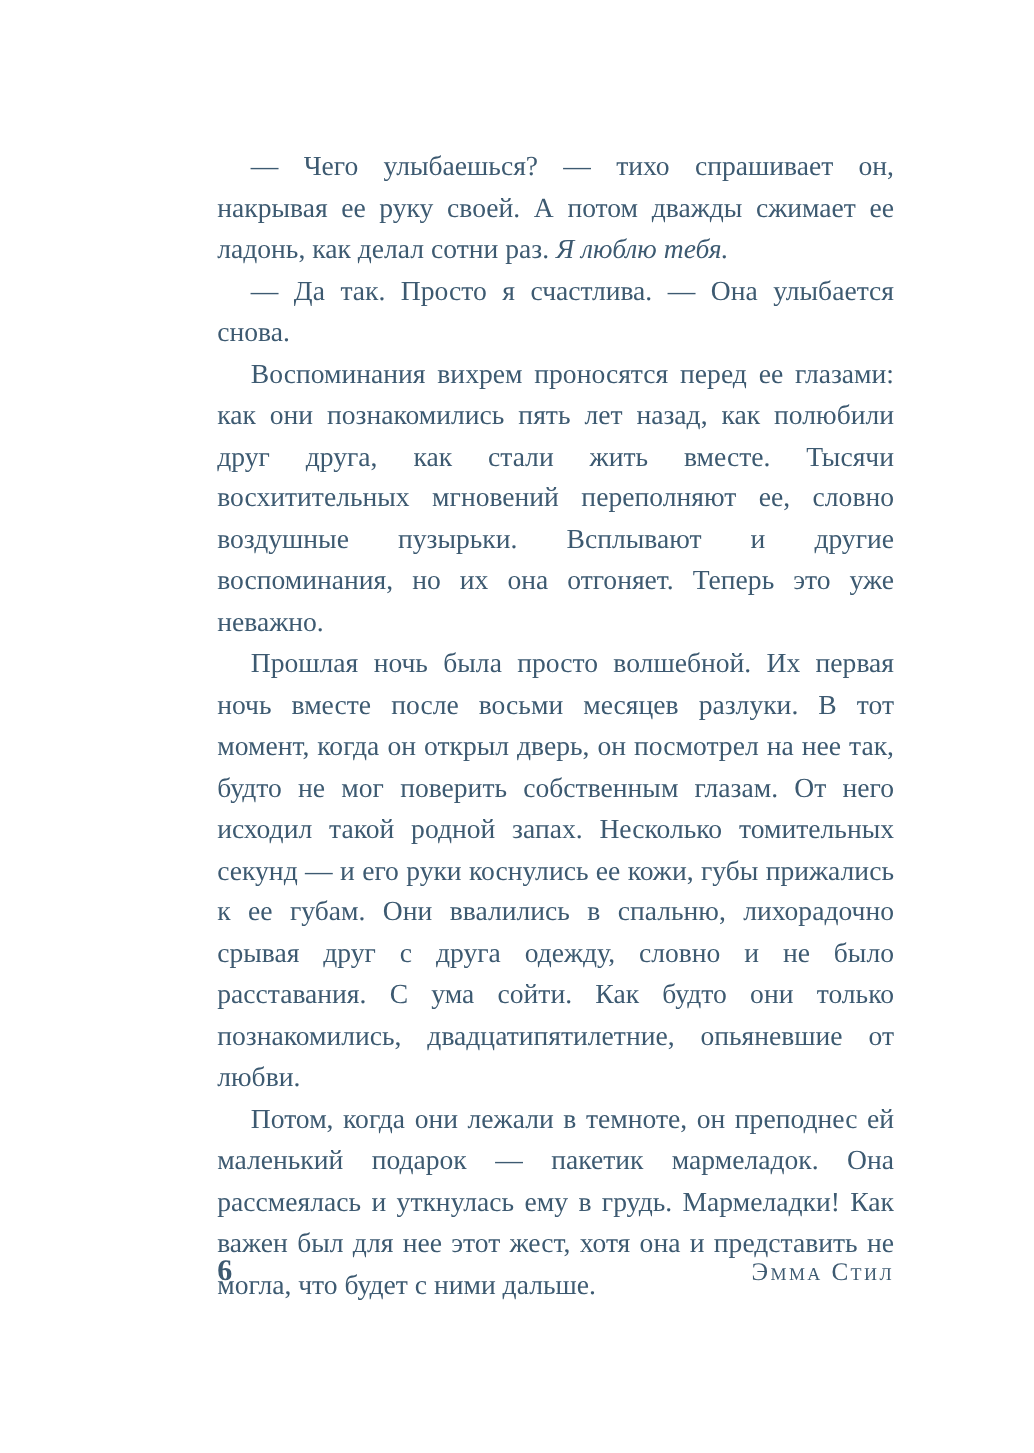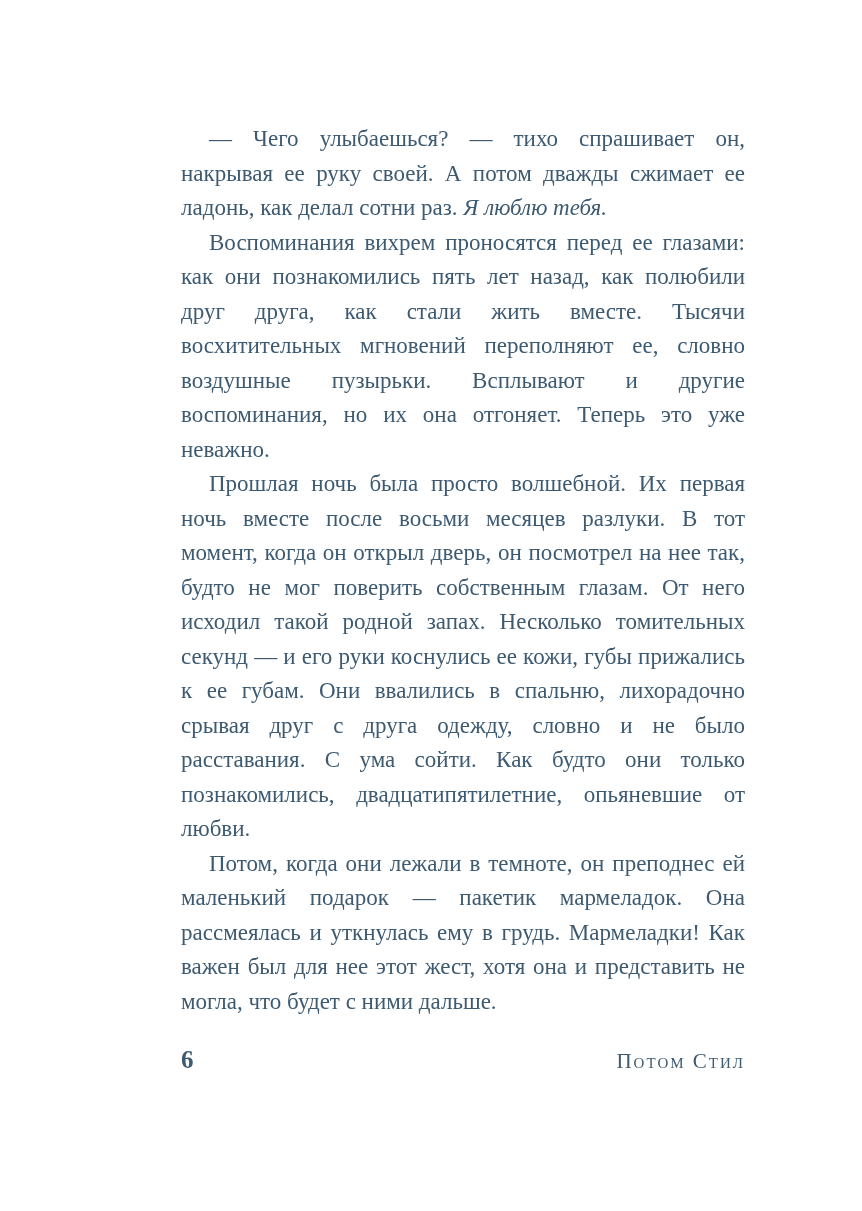--- a/index.html
+++ b/index.html
@@ -61,23 +61,24 @@
     letter-spacing: 2px;
   }
 </style>
 </head>
 <body>
 
 <div class="page">
 
   <div class="text-block" id="paragraphs">
       <p class="para"><span>— Чего улыбаешься? — тихо спрашивает он, накрывая ее руку своей. А потом дважды сжимает ее ладонь, как делал сотни раз. </span><em>Я люблю тебя.</em></p>
+      <p class="para"><span>— Да так. Просто я счастлива. — Она улыбается снова.</span></p>
       <p class="para"><span>Воспоминания вихрем проносятся перед ее глазами: как они познакомились пять лет назад, как полюбили друг друга, как стали жить вместе. Тысячи восхитительных мгновений переполняют ее, словно воздушные пузырьки. Всплывают и другие воспоминания, но их она отгоняет. Теперь это уже неважно.</span></p>
       <p class="para"><span>Прошлая ночь была просто волшебной. Их первая ночь вместе после восьми месяцев разлуки. В тот момент, когда он открыл дверь, он посмотрел на нее так, будто не мог поверить собственным глазам. От него исходил такой родной запах. Несколько томительных секунд — и его руки коснулись ее кожи, губы прижались к ее губам. Они ввалились в спальню, лихорадочно срывая друг с друга одежду, словно и не было расставания. С ума сойти. Как будто они только познакомились, двадцатипятилетние, опьяневшие от любви.</span></p>
       <p class="para"><span>Потом, когда они лежали в темноте, он преподнес ей маленький подарок — пакетик мармеладок. Она рассмеялась и уткнулась ему в грудь. Мармеладки! Как важен был для нее этот жест, хотя она и представить не могла, что будет с ними дальше.</span></p>
     </div>
 
   <div class="footer">
     <span class="page-number">6</span>
-    <span class="running-title">Потом Стил</span>
+    <span class="running-title">Эмма Стил</span>
   </div>
 
 </div>
 
 </body></html>

